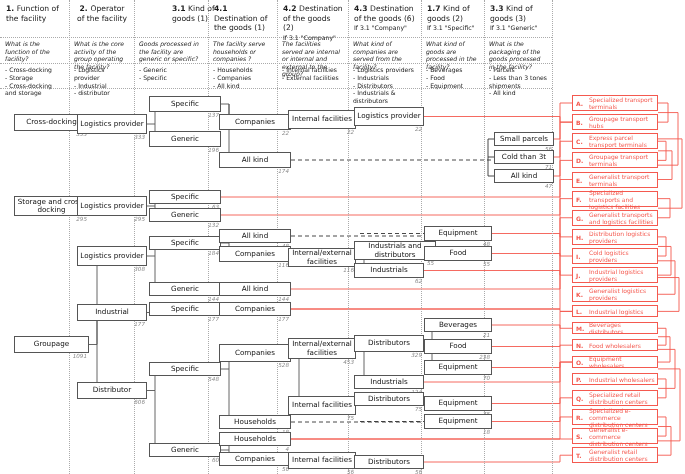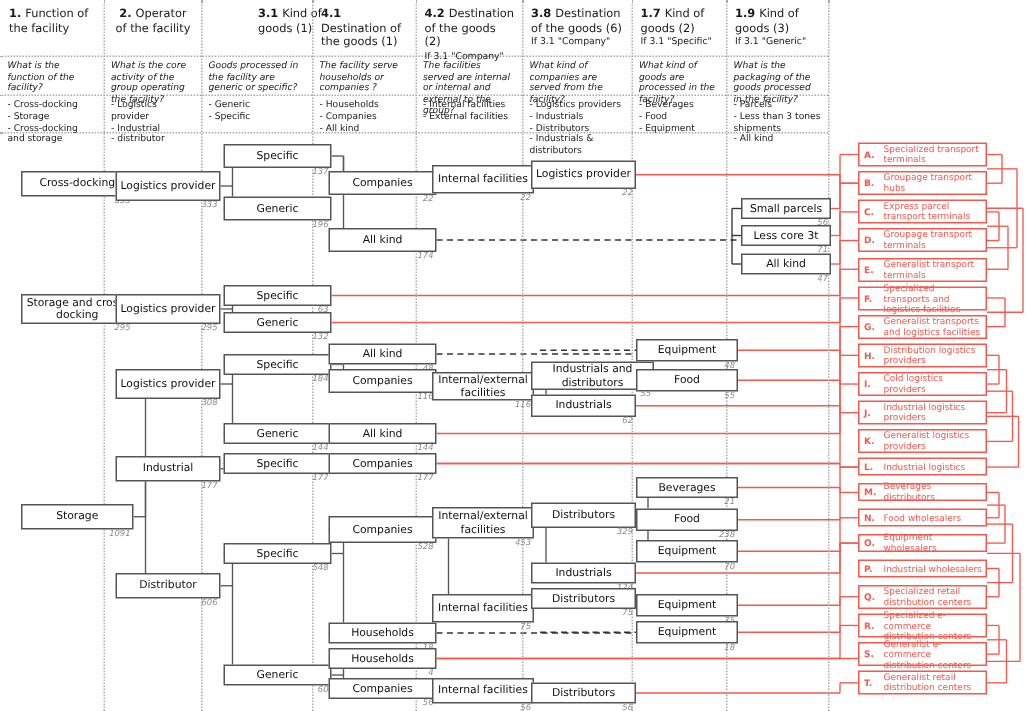--- a/index.html
+++ b/index.html
@@ -321,21 +321,21 @@
         <div class="t"><b>4.2</b> <span class="reg">Destination of the goods (2)</span></div>
         <div class="cond">If 3.1 "Company"</div>
       </div>
       <div class="hdr-q" style="left: 277px; width: 71px; top: 40px;">The facilities served are internal or internal and external to the group?</div>
       <div class="hdr-l" style="left: 277px; width: 71px; top: 66px;">
         <div>- Internal facilities</div>
         <div>- External facilities</div>
       </div>
       <div class="vsep" style="left: 277px; top: 0px; height: 474px;"></div>
       <div class="hdr" style="left: 348px; width: 73px;">
-        <div class="t"><b>3.8</b> <span class="reg">Destination of the goods (6)</span></div>
+        <div class="t"><b>4.3</b> <span class="reg">Destination of the goods (6)</span></div>
         <div class="cond">If 3.1 "Company"</div>
       </div>
       <div class="hdr-q" style="left: 348px; width: 73px; top: 40px;">What kind of companies are served from the facility?</div>
       <div class="hdr-l" style="left: 348px; width: 73px; top: 66px;">
         <div>- Logistics providers</div>
         <div>- Industrials</div>
         <div>- Distributors</div>
         <div>- Industrials &amp; distributors</div>
       </div>
       <div class="vsep" style="left: 348px; top: 0px; height: 474px;"></div>
@@ -344,21 +344,21 @@
         <div class="cond">If 3.1 "Specific"</div>
       </div>
       <div class="hdr-q" style="left: 421px; width: 63px; top: 40px;">What kind of goods are processed in the facility?</div>
       <div class="hdr-l" style="left: 421px; width: 63px; top: 66px;">
         <div>- Beverages</div>
         <div>- Food</div>
         <div>- Equipment</div>
       </div>
       <div class="vsep" style="left: 421px; top: 0px; height: 474px;"></div>
       <div class="hdr" style="left: 484px; width: 68px;">
-        <div class="t"><b>1.9</b> <span class="reg">Kind of goods (3)</span></div>
+        <div class="t"><b>3.3</b> <span class="reg">Kind of goods (3)</span></div>
         <div class="cond">If 3.1 "Generic"</div>
       </div>
       <div class="hdr-q" style="left: 484px; width: 68px; top: 40px;">What is the packaging of the goods processed in the facility?</div>
       <div class="hdr-l" style="left: 484px; width: 68px; top: 66px;">
         <div>- Parcels</div>
         <div>- Less than 3 tones shipments</div>
         <div>- All kind</div>
       </div>
       <div class="vsep" style="left: 484px; top: 0px; height: 474px;"></div>
       <div class="vsep" style="left: 552px; top: 0px; height: 474px;"></div>
@@ -366,21 +366,21 @@
   <div id="nodes">
       <div class="node" style="left: 14px; top: 114px; width: 75px; height: 17px;">
         <span class="lbl">Cross-docking</span>
         <span class="cnt">333</span>
       </div>
       <div class="node" style="left: 14px; top: 196px; width: 75px; height: 20px;">
         <span class="lbl">Storage and cross-docking</span>
         <span class="cnt">295</span>
       </div>
       <div class="node" style="left: 14px; top: 336px; width: 75px; height: 17px;">
-        <span class="lbl">Storage</span>
+        <span class="lbl">Groupage</span>
         <span class="cnt">1091</span>
       </div>
       <div class="node" style="left: 77px; top: 114px; width: 70px; height: 20px;">
         <span class="lbl">Logistics provider</span>
         <span class="cnt">333</span>
       </div>
       <div class="node" style="left: 77px; top: 196px; width: 70px; height: 20px;">
         <span class="lbl">Logistics provider</span>
         <span class="cnt">295</span>
       </div>
@@ -546,21 +546,21 @@
       </div>
       <div class="node" style="left: 424px; top: 414px; width: 68px; height: 15px;">
         <span class="lbl">Equipment</span>
         <span class="cnt">18</span>
       </div>
       <div class="node" style="left: 494px; top: 132px; width: 60px; height: 14px;">
         <span class="lbl">Small parcels</span>
         <span class="cnt">56</span>
       </div>
       <div class="node" style="left: 494px; top: 150px; width: 60px; height: 14px;">
-        <span class="lbl">Less core 3t</span>
+        <span class="lbl">Cold than 3t</span>
         <span class="cnt">71</span>
       </div>
       <div class="node" style="left: 494px; top: 169px; width: 60px; height: 14px;">
         <span class="lbl">All kind</span>
         <span class="cnt">47</span>
       </div>
     </div>
   <div id="leaves">
       <div class="rnode" style="left: 572px; top: 95px; width: 86px; height: 16px;">
         <span class="key">A.</span>

